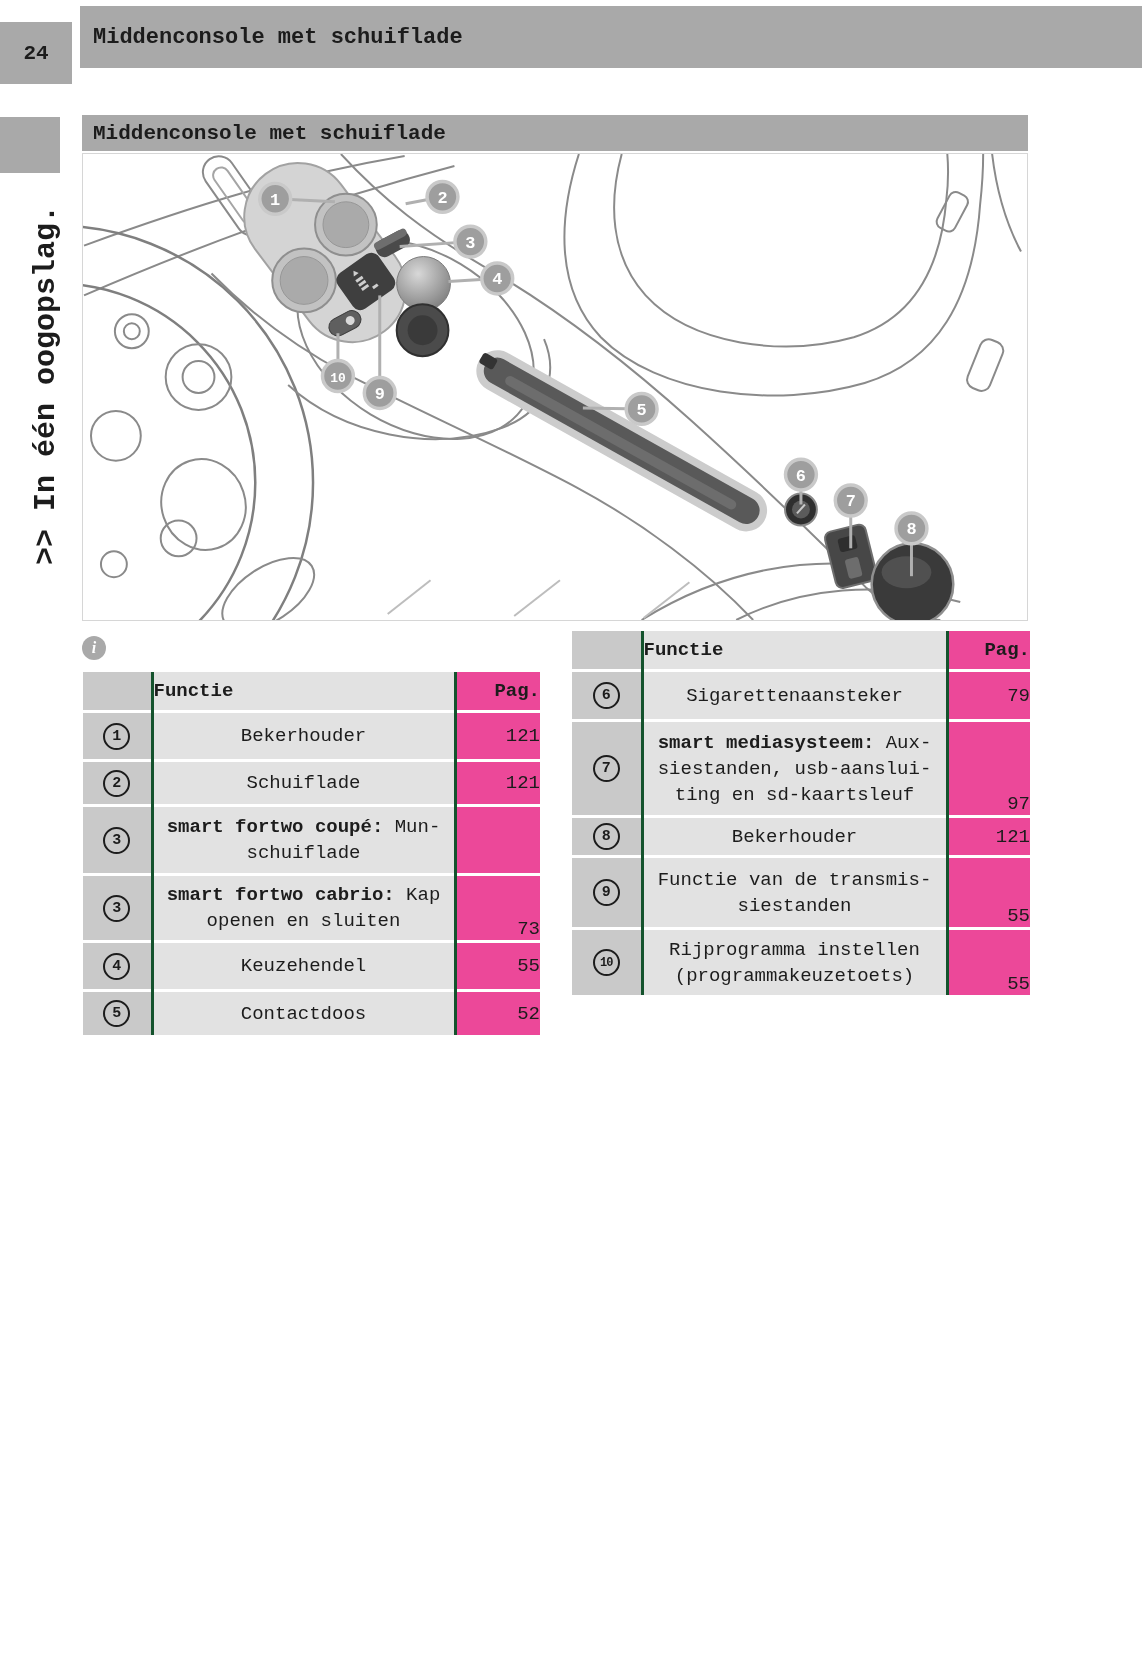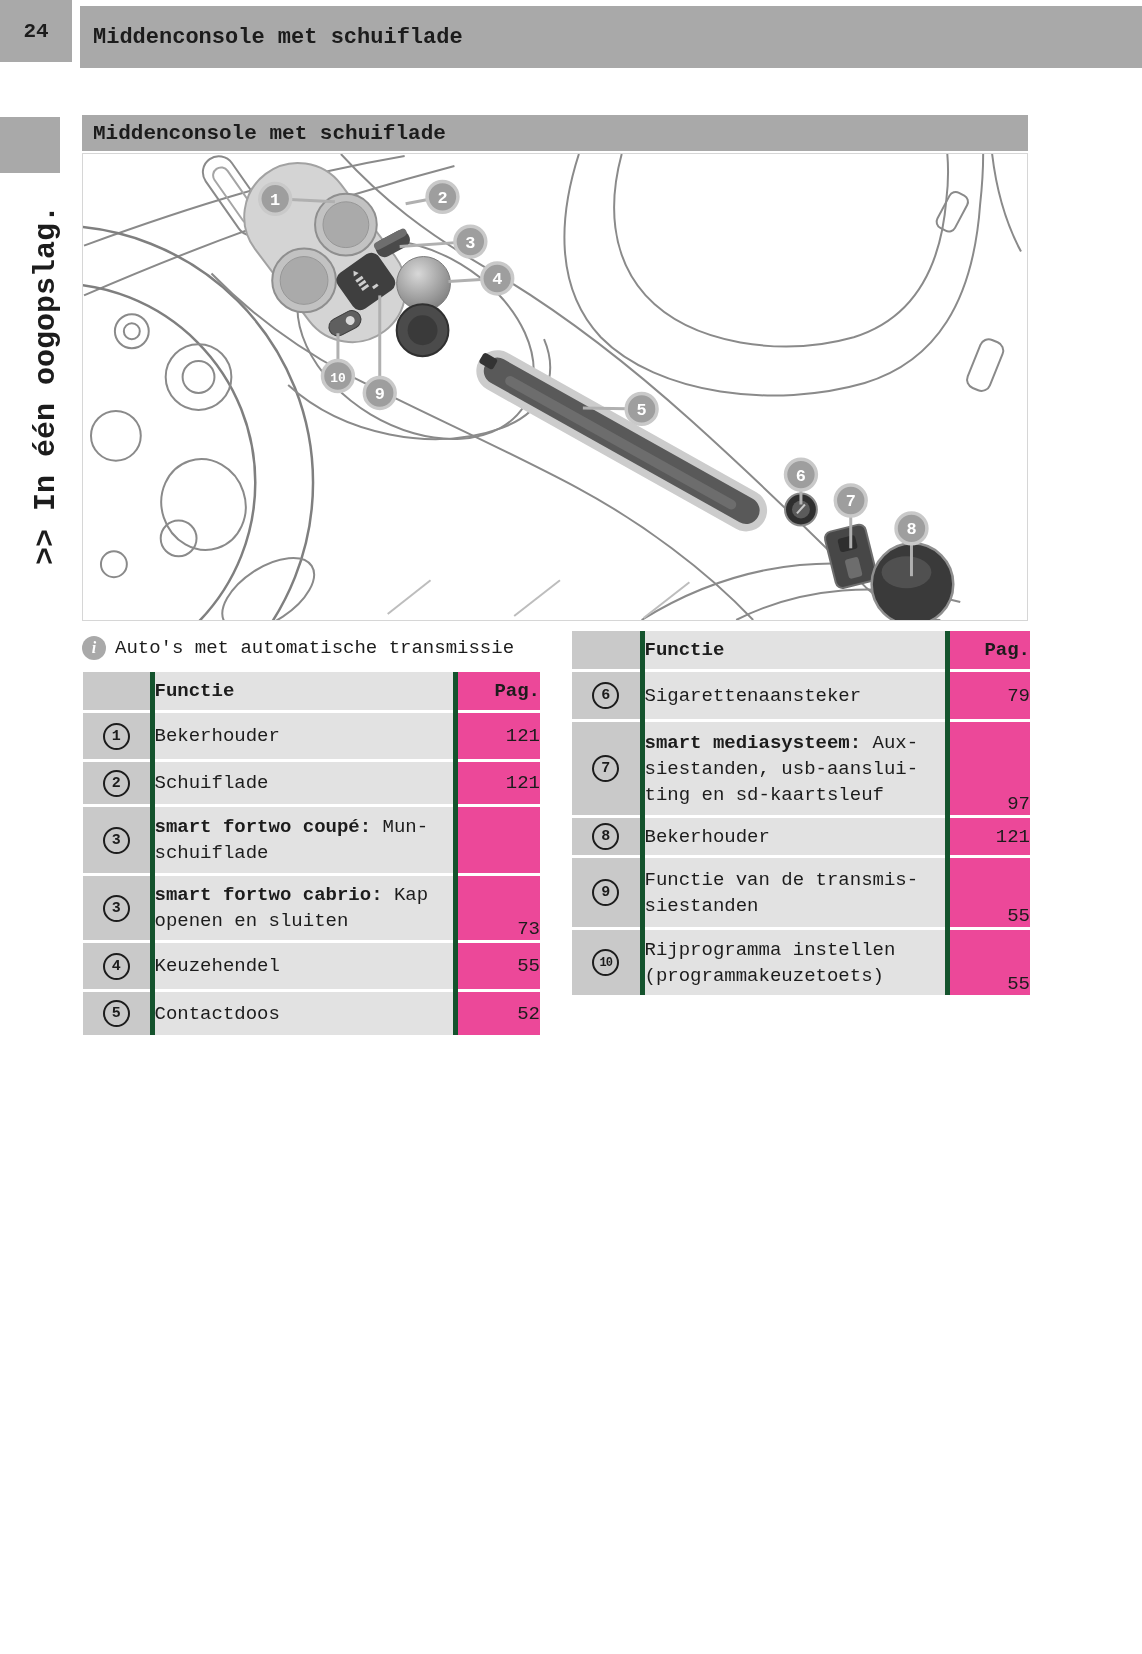--- a/index.html
+++ b/index.html
@@ -1,20 +1,20 @@
 <!DOCTYPE html>
 <html><head>
 <meta charset="utf-8">
 <style>
   html,body{margin:0;padding:0;background:#fff;}
   #page{position:relative;width:1142px;height:1654px;background:#ffffff;overflow:hidden;
         font-family:"Liberation Mono","DejaVu Sans Mono",monospace;color:#1c1c1c;}
 
   
-  .topbar-num{position:absolute;left:0;top:0;width:72px;height:62px;background:#a9a9a9;
+  .topbar-num{position:absolute;left:0;top:22px;width:72px;height:62px;background:#a9a9a9;
               display:flex;align-items:center;justify-content:center;font-weight:bold;font-size:21px;}
   .topbar-title{position:absolute;left:80px;top:6px;width:1062px;height:62px;background:#a9a9a9;
                 display:flex;align-items:center;padding-left:13px;box-sizing:border-box;
                 font-weight:bold;font-size:22px;}
 
   
   .side-square{position:absolute;left:0;top:117px;width:60px;height:56px;background:#a9a9a9;}
   .side-label{position:absolute;left:28px;top:565px;width:380px;height:36px;
               transform:rotate(-90deg);transform-origin:left top;
               font-weight:bold;font-size:30px;line-height:36px;white-space:nowrap;}
@@ -36,29 +36,29 @@
   
   .info-row{position:absolute;left:82px;top:636px;display:flex;align-items:center;font-size:19px;}
   .info-icon{width:24px;height:24px;border-radius:50%;background:#a9a9a9;color:#fff;
              display:inline-flex;align-items:center;justify-content:center;
              font-family:"Liberation Serif","DejaVu Serif",serif;font-weight:bold;font-style:italic;
              font-size:16px;margin-right:9px;flex:none;}
 
   
   table.ctable{border-collapse:collapse;table-layout:fixed;position:absolute;font-size:19px;}
   table.ctable td{vertical-align:middle;padding:0;}
-  table.ctable td+td{border-left:5px solid #14532d;}
+  table.ctable td+td{border-left:3px solid #14532d;}
   table.ctable tr+tr td{border-top:3px solid #fff;}
   td.num{background:#c9c9c9;text-align:center;}
   td.fn{background:#e2e2e2;padding-left:14px;padding-right:4px;}
   td.pg{background:#ec4899;text-align:right;padding-right:12px;}
   td.pg.pb{vertical-align:bottom;}
   .hdr{font-weight:bold;}
   .b{font-weight:bold;}
-  .ln{line-height:26px;}
+  .ln{line-height:26px;text-align:center;}
   .circ{display:inline-flex;width:27px;height:27px;border:2px solid #1c1c1c;border-radius:50%;
         align-items:center;justify-content:center;font-weight:bold;font-size:15px;box-sizing:border-box;
         background:transparent;}
   .circ.sm2{font-size:12px;letter-spacing:-1px;}
   .circ:empty{display:none;}
   
   .h38 td{height:38px;} .h46 td{height:46px;} .h31 td{height:31px;} .h42 td{height:42px;}
   .h66 td{height:66px;} .h64 td{height:64px;} .h43 td{height:43px;} .h47 td{height:47px;}
   .h93 td{height:93px;} .h37 td{height:37px;} .h69 td{height:69px;} .h65 td{height:65px;}
 </style>
@@ -219,21 +219,20 @@
           <text x="297" y="246" class="co-num">9</text>
           <line x1="255" y1="223" x2="255" y2="180" class="co-line"></line>
           <circle cx="255" cy="223" r="15.5" class="co-circle"></circle>
           <text x="255" y="229" class="co-num sm">10</text>
         </g>
     </svg>
   </div>
 
   <div class="info-row">
     <span class="info-icon">i</span>
-    <span>Auto's met automatische transmissie</span>
   </div>
 
   <table class="ctable" style="left:83px;top:672px;">
     <colgroup>
         <col style="width:69px">
         <col style="width:303px">
         <col style="width:85px">
       </colgroup>
     <tbody>
         <tr class="h38">

